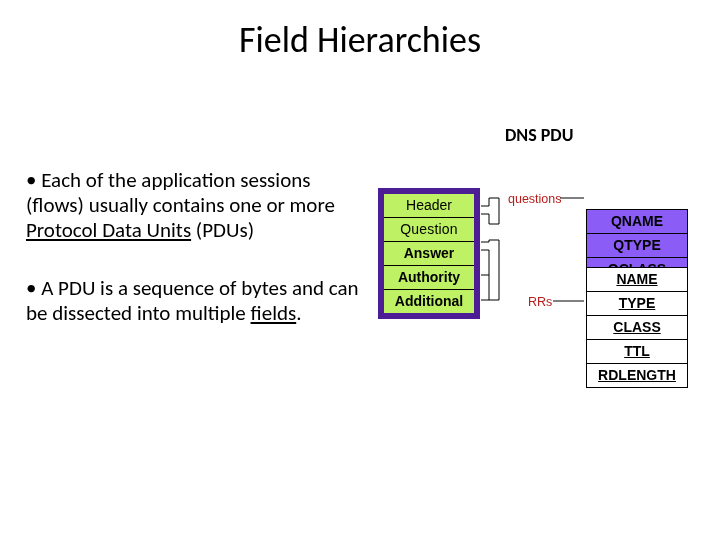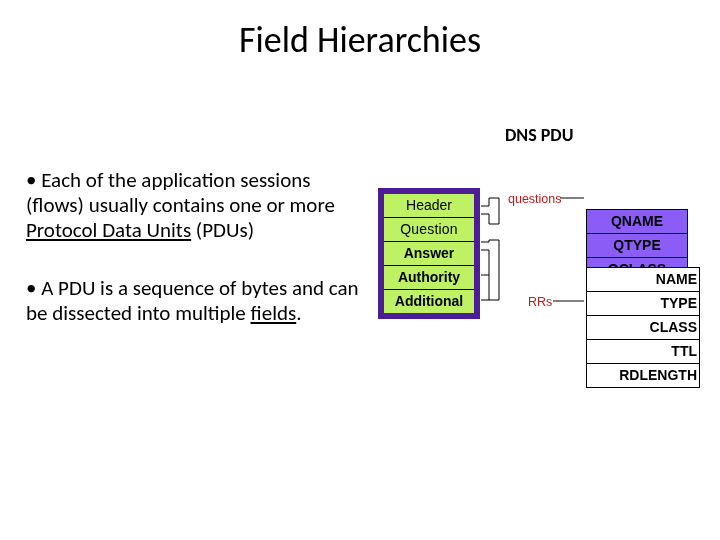--- a/index.html
+++ b/index.html
@@ -86,27 +86,28 @@
     border: 1px solid #000;
     padding: 4px 2px 5px 2px;
     line-height: 1;
     margin-top: -1px;
   }
 
   
   .rr-table {
     position: absolute;
     left: 586px; top: 268px;
-    width: 114px;
+    width: 102px;
     border-collapse: collapse;
     font-family: "Segoe UI", Arial, sans-serif;
     font-size: 14px;
     font-weight: 700;
-    text-align: right;
+    text-align: center;
     background: #fff;
+    text-decoration: underline;
   }
   .rr-table div {
     border: 1px solid #000;
     padding: 4px 2px 5px 2px;
     line-height: 1;
     margin-top: -1px;
   }
 
   
   svg.connectors {

